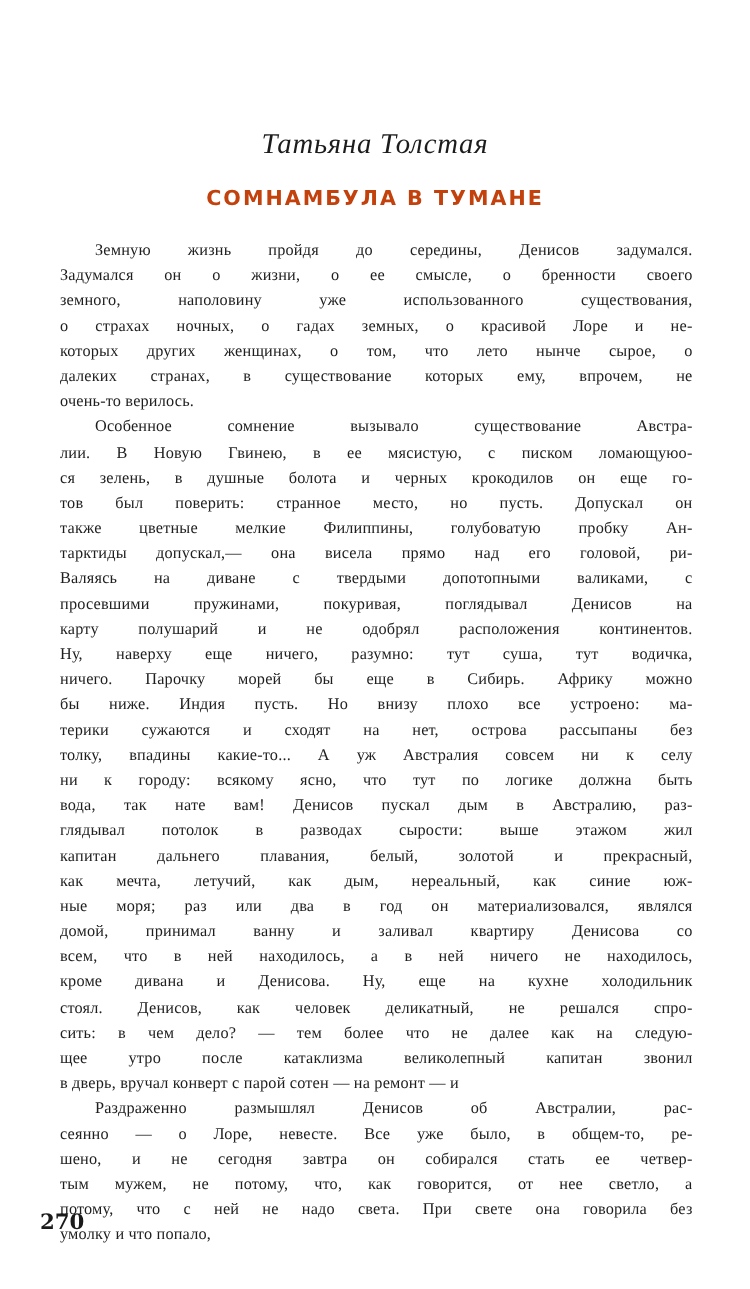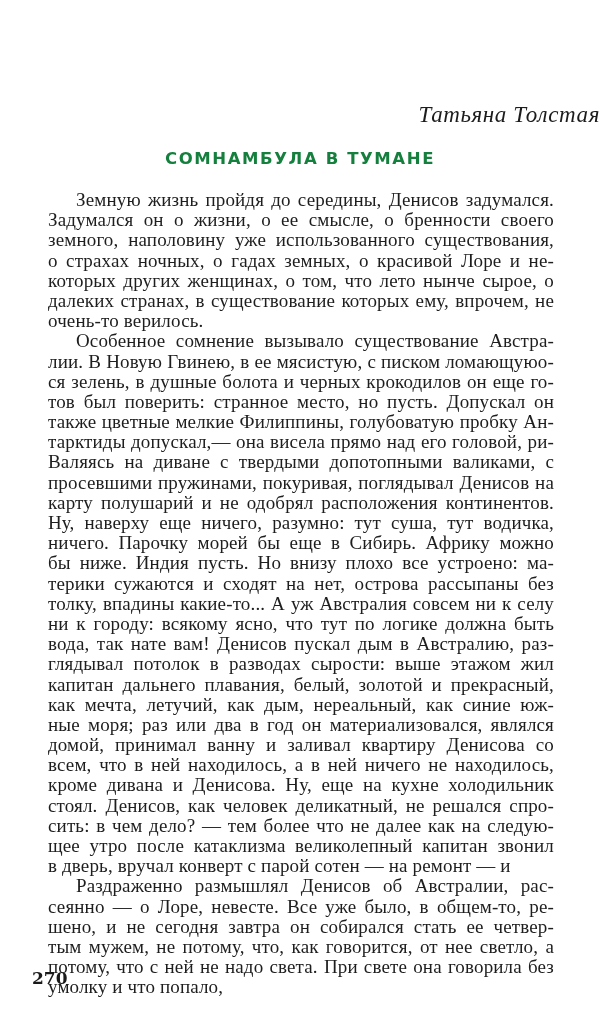--- a/index.html
+++ b/index.html
@@ -13,49 +13,49 @@
     position: relative;
     overflow: hidden;
     color: #1a1a1a;
     font-family: "Liberation Serif", "DejaVu Serif", serif;
   }
   .author {
     position: absolute;
     top: 102px;
     left: 0;
     width: 600px;
-    text-align: right;
+    text-align: center;
     font-style: italic;
     font-size: 23px;
     letter-spacing: 0.6px;
     color: #1c1c1c;
   }
   .title {
     position: absolute;
     top: 149px;
     left: 0;
     width: 600px;
     text-align: center;
     font-family: "DejaVu Sans", "Liberation Sans", sans-serif;
     font-weight: bold;
     font-size: 16.5px;
     letter-spacing: 1.6px;
-    color: #15803d;
+    color: #c2410c;
   }
   .body-text {
     position: absolute;
     top: 190px;
     left: 48px;
     width: 506px;
   }
   .line {
     display: block;
     height: 20.2px;
     line-height: 20.2px;
-    font-size: 19px;
+    font-size: 13px;
     white-space: nowrap;
     text-align: justify;
     text-align-last: justify;
     letter-spacing: 0.15px;
     color: #1e1e1e;
   }
   .line.indent {
     padding-left: 28px;
   }
   .line.last {

